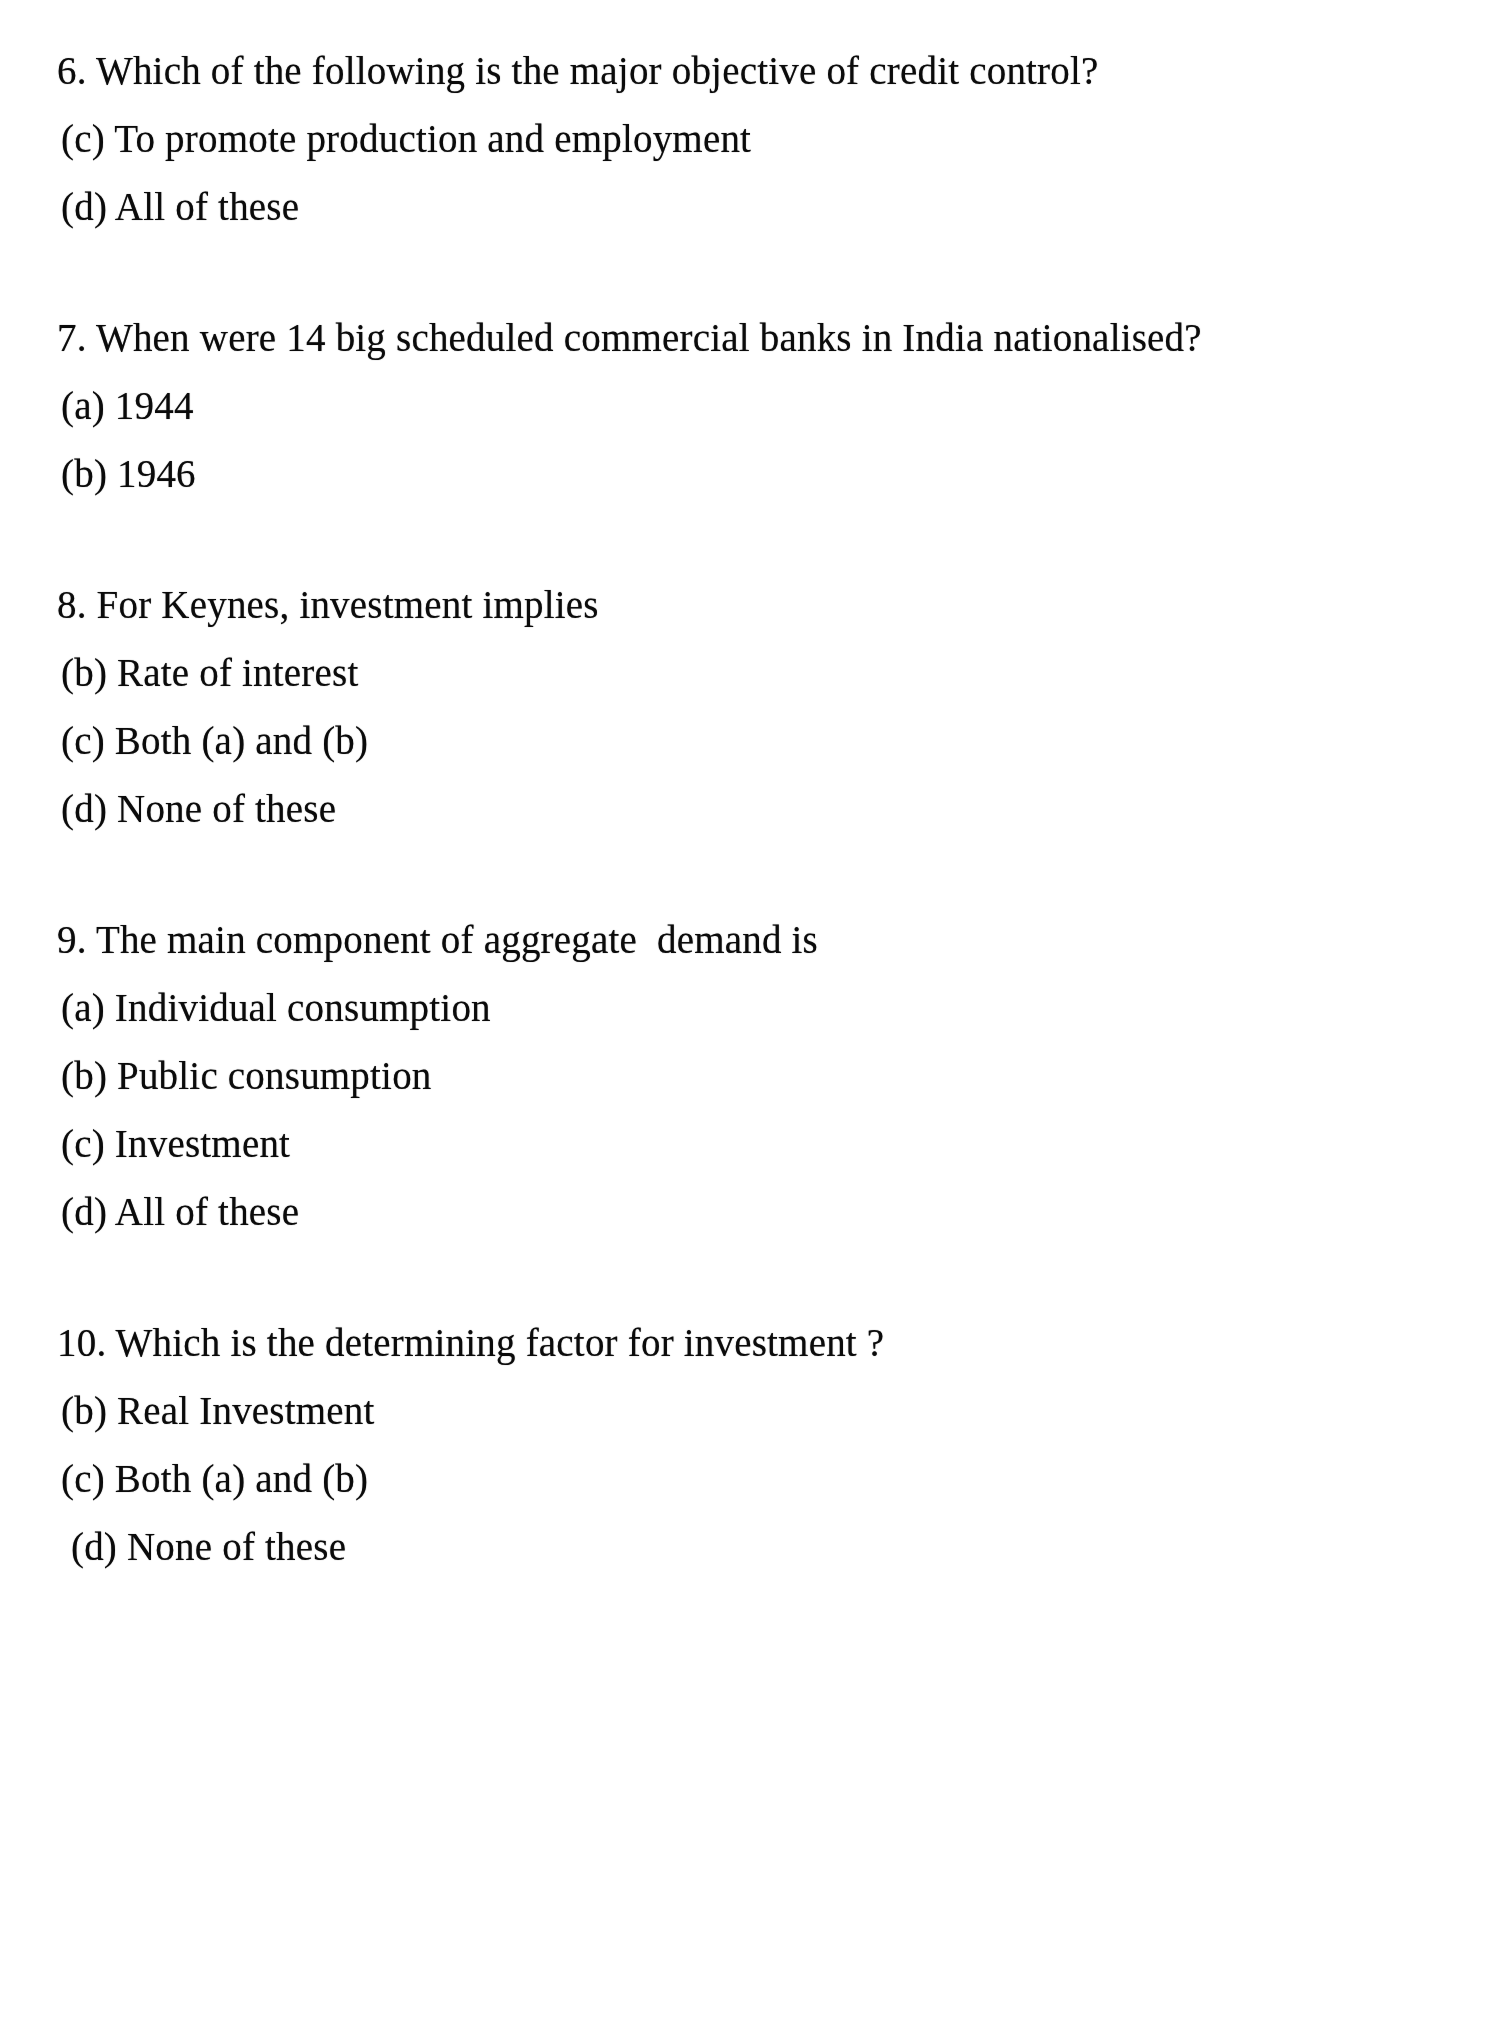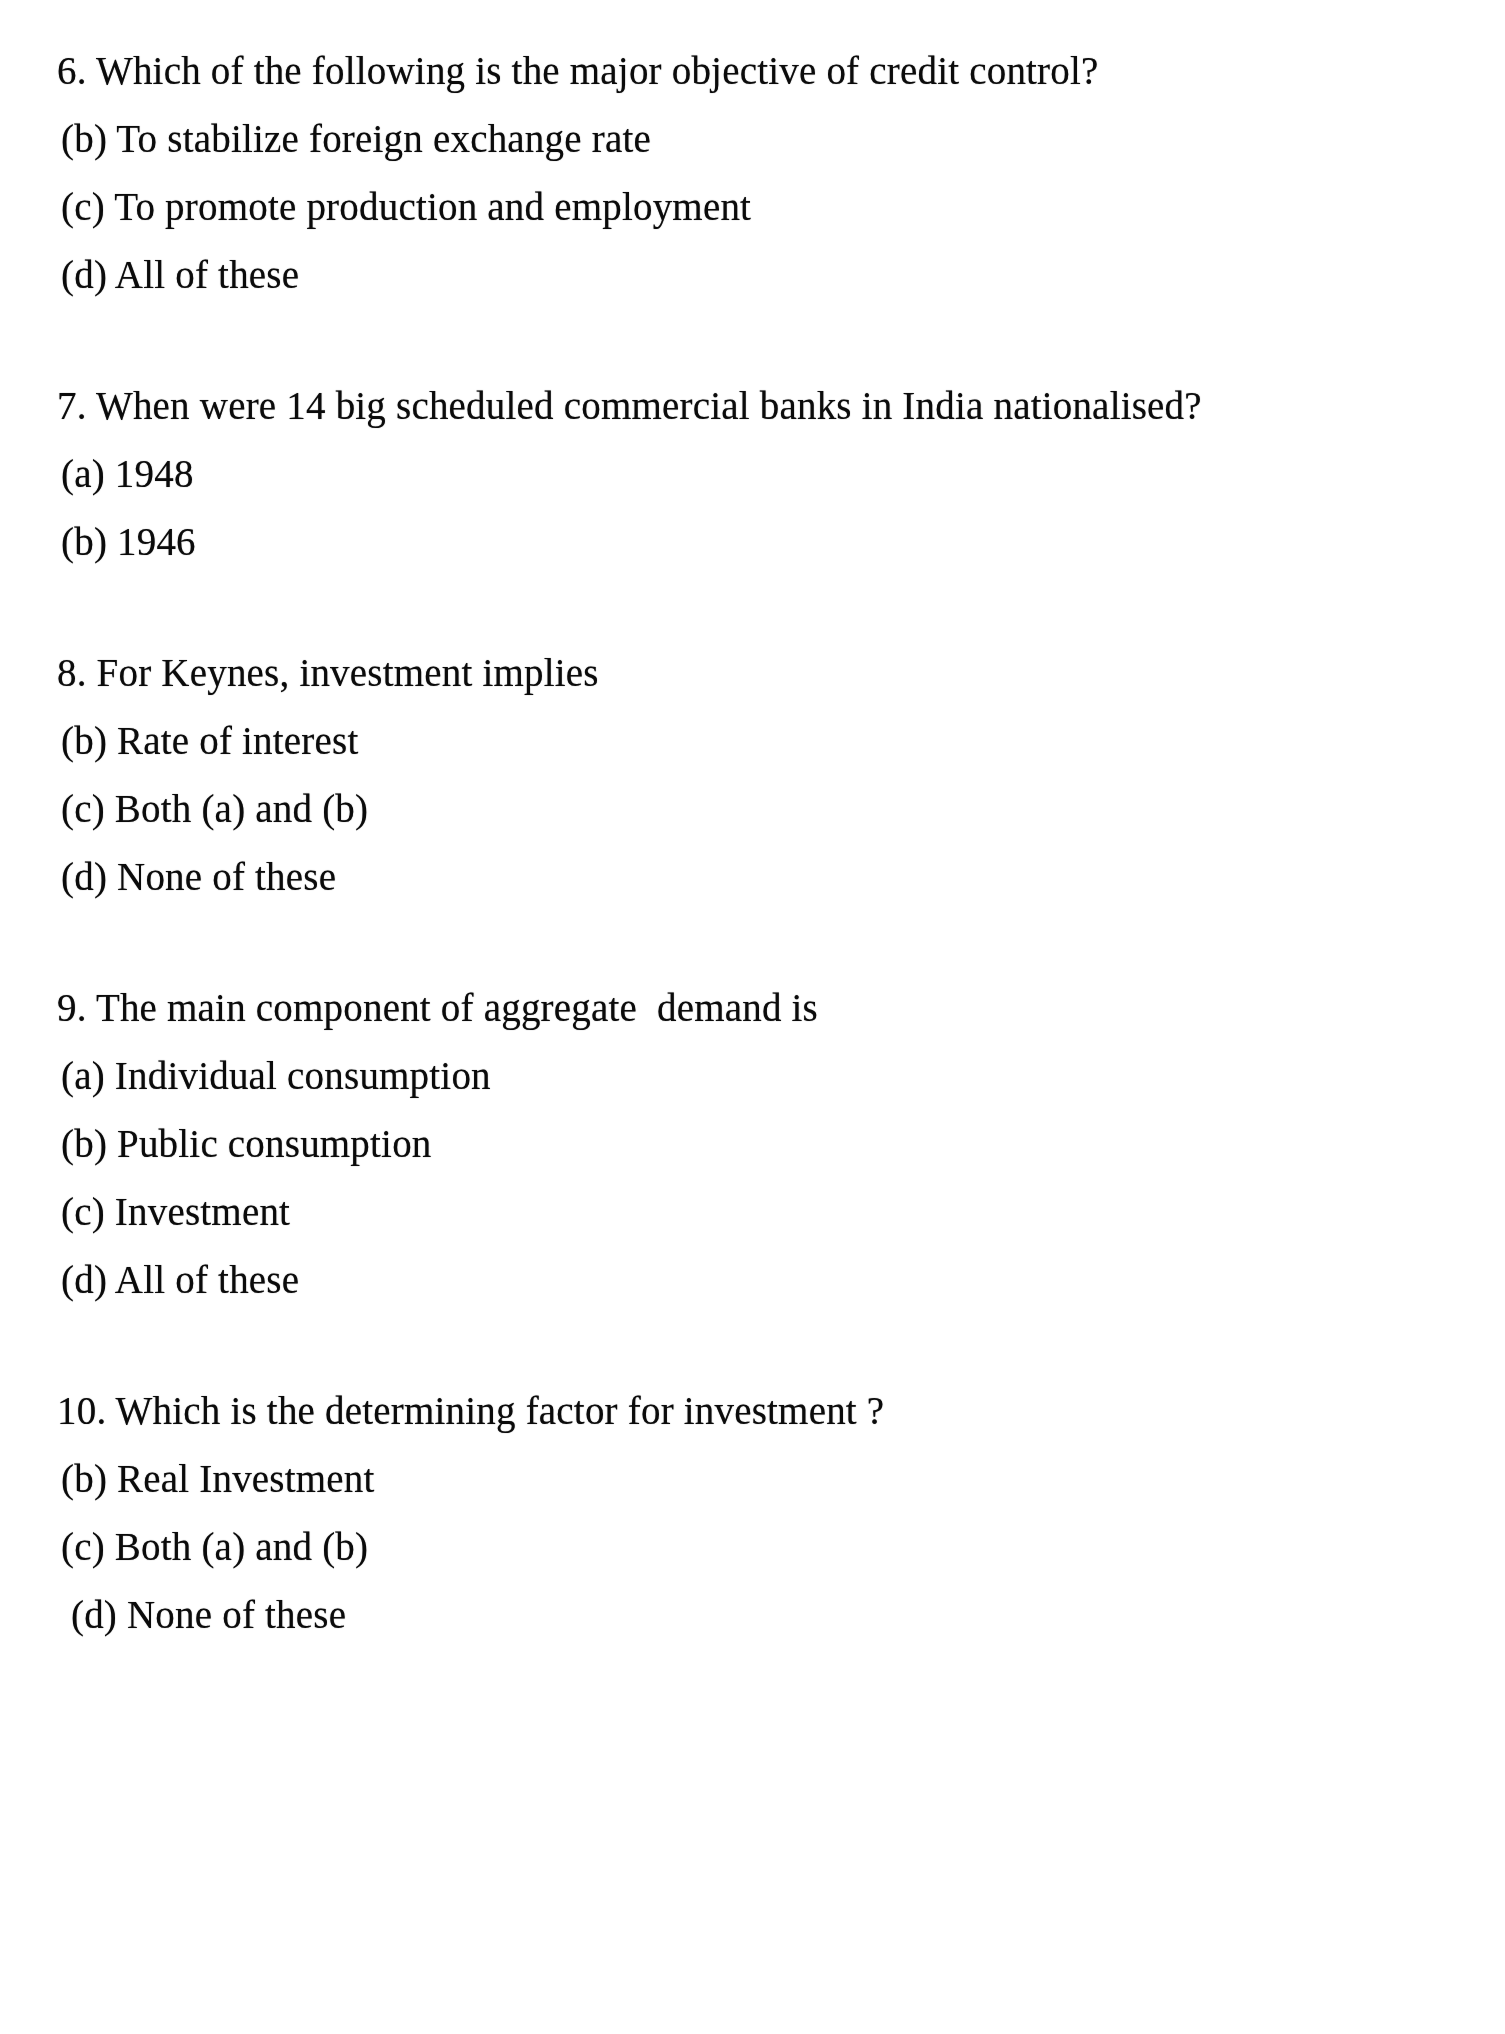--- a/index.html
+++ b/index.html
@@ -40,28 +40,27 @@
     padding-left: 4px;
   }
 </style>
 </head>
 <body>
 
 <div class="page">
 
   <section class="question-block">
     <p class="line question">6. Which of the following is the major objective of credit control?</p>
-    <p class="line option">(b) To stabilize foreign exchange rate</p>
     <p class="line option">(c) To promote production and employment</p>
     <p class="line option">(d) All of these</p>
   </section>
 
   <section class="question-block">
     <p class="line question">7. When were 14 big scheduled commercial banks in India nationalised?</p>
-    <p class="line option">(a) 1948</p>
+    <p class="line option">(a) 1944</p>
     <p class="line option">(b) 1946</p>
   </section>
 
   <section class="question-block">
     <p class="line question">8. For Keynes, investment implies</p>
     <p class="line option">(b) Rate of interest</p>
     <p class="line option">(c) Both (a) and (b)</p>
     <p class="line option">(d) None of these</p>
   </section>
 

